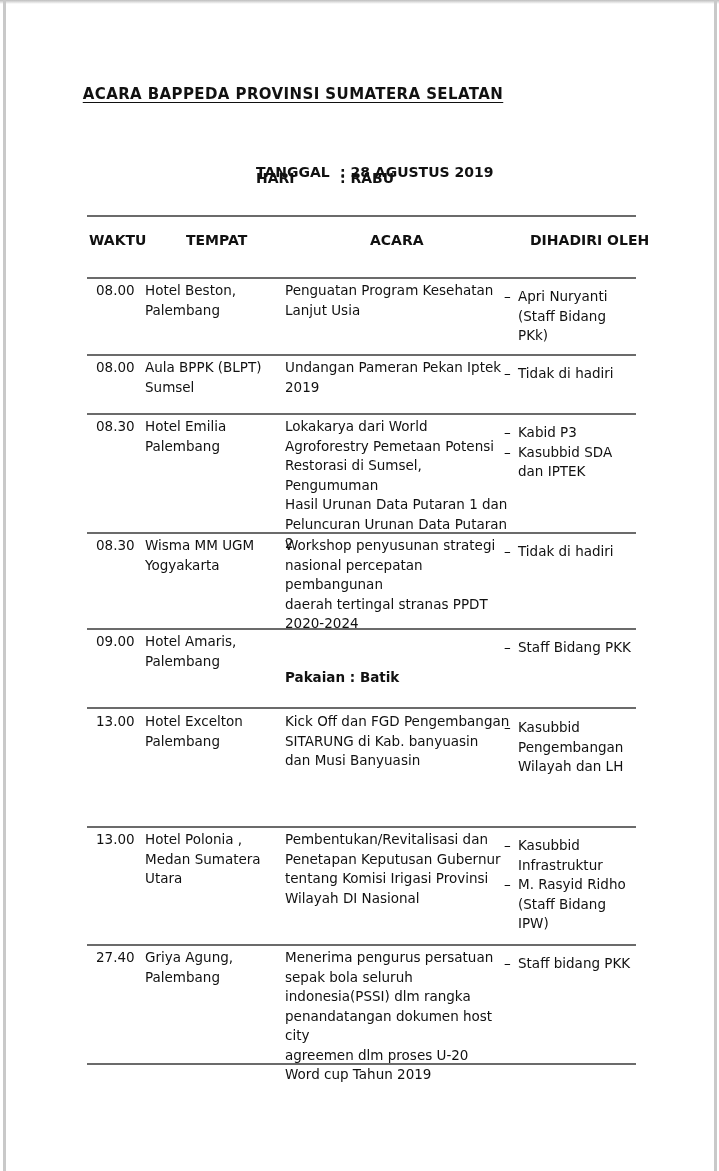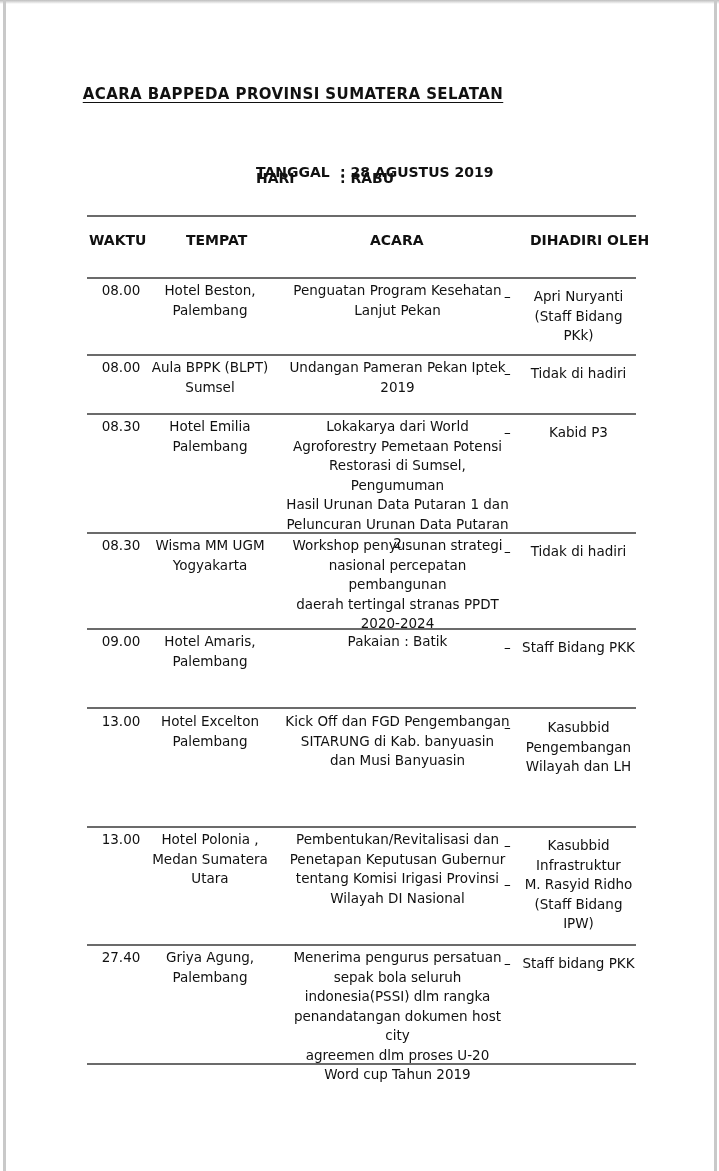--- a/index.html
+++ b/index.html
@@ -24,29 +24,29 @@
 
   .hline { position: absolute; left: 87px; width: 549px; height: 2px; background: #6b6b6b; }
 
   .hdr { position: absolute; top: 232px; font-weight: bold; font-size: 14px; }
   .hdr-waktu { left: 89px; }
   .hdr-tempat { left: 186px; text-align: center; }
   .hdr-acara { left: 370px; }
   .hdr-dihadiri { left: 530px; }
 
   .row { position: absolute; left: 87px; width: 549px; font-size: 13.5px; line-height: 19.5px; }
-  .cell { position: absolute; top: 0; white-space: pre-line; text-align: center; }
+  .cell { position: absolute; top: 0; white-space: pre-line; }
   .c-time { left: 9px; width: 50px; }
   .c-place { left: 58px; width: 130px; }
   .c-event { left: 198px; width: 225px; }
   .c-att { left: 417px; width: 135px; margin-top: 6px; }
   .att-item { position: relative; padding-left: 14px; }
   .att-item::before { content: "–"; position: absolute; left: 0; top: 0; }
   .att-text { white-space: pre-line; }
-  .bold-note { font-weight: normal; display: block; }
+  .bold-note { font-weight: bold; display: block; margin-top: 36px; }
 </style>
 </head>
 <body>
 
 <div class="frame-top"></div>
 <div class="frame-left"></div>
 <div class="frame-right"></div>
 
 <div class="title">ACARA BAPPEDA PROVINSI SUMATERA SELATAN</div>
 
@@ -63,21 +63,21 @@
 <div class="hdr hdr-acara">ACARA</div>
 <div class="hdr hdr-dihadiri">DIHADIRI OLEH</div>
 <div class="hline" style="top:277px"></div>
 
 <div id="rows">
     <div class="row" style="top: 281px;">
       <div class="cell c-time">08.00</div>
       <div class="cell c-place">Hotel Beston,
 Palembang</div>
       <div class="cell c-event"><span>Penguatan Program Kesehatan
-Lanjut Pekan</span></div>
+Lanjut Usia</span></div>
       <div class="cell c-att"><div class="att-item"><span class="att-text">Apri Nuryanti
 (Staff Bidang
 PKk)</span></div></div>
     </div>
     <div class="hline" style="top: 354px;"></div>
     <div class="row" style="top: 358px;">
       <div class="cell c-time">08.00</div>
       <div class="cell c-place">Aula BPPK (BLPT)
 Sumsel</div>
       <div class="cell c-event"><span>Undangan Pameran Pekan Iptek
@@ -88,21 +88,22 @@
     <div class="row" style="top: 417px;">
       <div class="cell c-time">08.30</div>
       <div class="cell c-place">Hotel Emilia
 Palembang</div>
       <div class="cell c-event"><span>Lokakarya dari World
 Agroforestry Pemetaan Potensi
 Restorasi di Sumsel, Pengumuman
 Hasil Urunan Data Putaran 1 dan
 Peluncuran Urunan Data Putaran
 2</span></div>
-      <div class="cell c-att"><div class="att-item"><span class="att-text">Kabid P3</span></div></div>
+      <div class="cell c-att"><div class="att-item"><span class="att-text">Kabid P3</span></div><div class="att-item"><span class="att-text">Kasubbid SDA
+dan IPTEK</span></div></div>
     </div>
     <div class="hline" style="top: 532px;"></div>
     <div class="row" style="top: 536px;">
       <div class="cell c-time">08.30</div>
       <div class="cell c-place">Wisma MM UGM
 Yogyakarta</div>
       <div class="cell c-event"><span>Workshop penyusunan strategi
 nasional percepatan pembangunan
 daerah tertingal stranas PPDT
 2020-2024</span></div>

